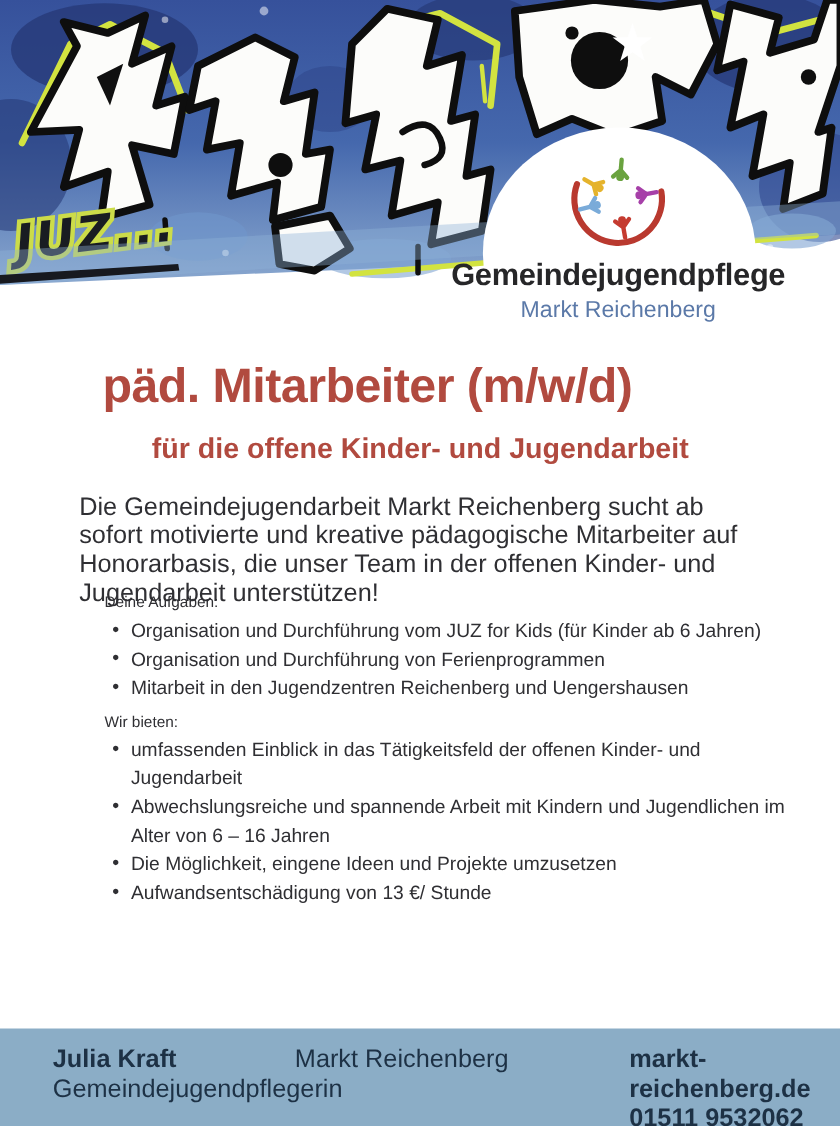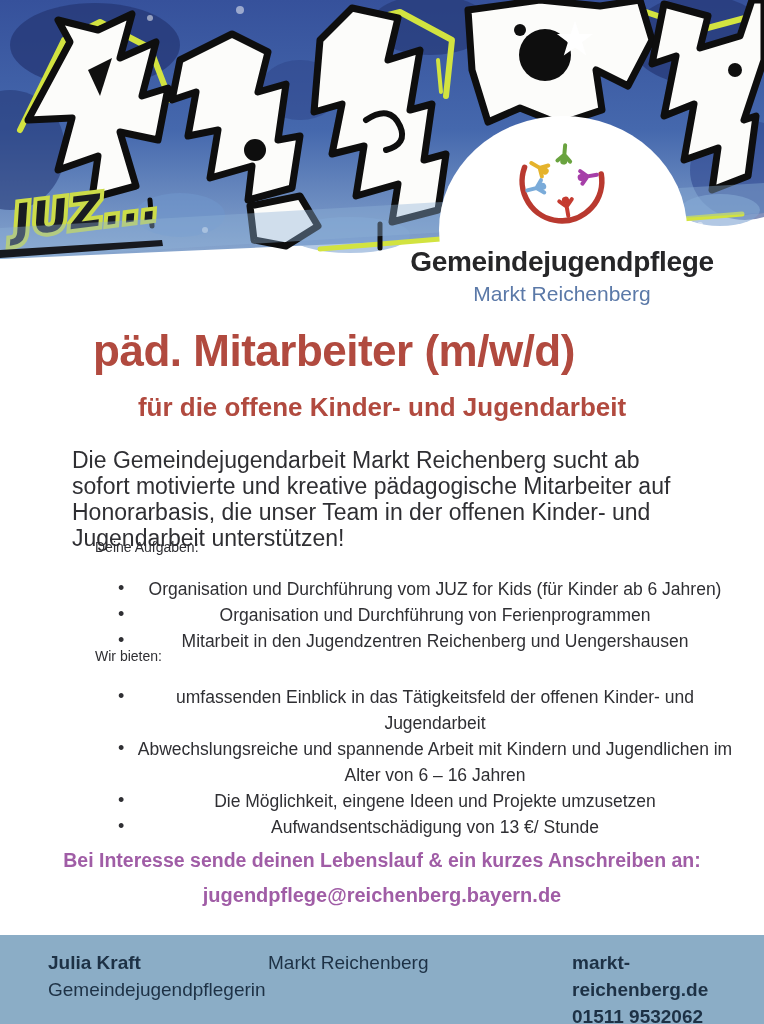--- a/index.html
+++ b/index.html
@@ -11,21 +11,21 @@
   }
   .hero{position:absolute;left:0;top:0;width:764px;height:300px;}
   .hero svg{display:block;}
 
   .logo{
     position:absolute; left:402px; top:130px; width:320px;
     text-align:center; line-height:1;
   }
   .logo-icon{display:block;margin:0 auto;}
   .logo-title{
-    margin-top:16px; font-size:28px; font-weight:700; color:#262628;
+    margin-top:4px; font-size:28px; font-weight:700; color:#262628;
     letter-spacing:-0.3px;
   }
   .logo-subtitle{
     margin-top:7px; font-size:21px; color:var(--logo-subtitle,#5b79a8);
   }
 
   .headline{
     position:absolute; left:0; top:326px; width:668px; text-align:center;
     font-size:44px; font-weight:700; letter-spacing:-0.5px;
     color:var(--headline-red,#b14a3f);
@@ -41,41 +41,41 @@
     font-size:23px; line-height:26px;
   }
 
   .sec-heading{
     position:absolute; left:95px; font-size:14px; line-height:24px;
   }
   .sec-heading.tasks{top:535px;}
   .sec-heading.offers{top:644px;}
 
   ul.bullets{
-    position:absolute; left:95px; margin:16px; padding:0; list-style:none;
-    width:624px; font-size:17.5px; line-height:26px;text-align:center;
+    position:absolute; left:95px; margin:0; padding:0; list-style:none;
+    width:624px; font-size:17.5px; line-height:26px;
   }
   ul.bullets.tasks{top:560px;}
   ul.bullets.offers{top:668px;}
   ul.bullets li{position:relative; padding-left:24px; max-width:600px;}
   ul.bullets li::before{
     content:"\2022"; position:absolute; left:7px; top:-1px; font-size:18px;
   }
 
   .cta{
     position:absolute; left:0; top:849px; width:764px; text-align:center;
     color:var(--cta-purple,#a05da6); font-weight:700;
   }
   .cta-line{font-size:19.5px;}
   .cta-email{font-size:20px; margin-top:12px;}
 
   .footer{
     position:absolute; left:0; top:935px; width:764px; height:89px;
     background:var(--footer-bg,#8badc6); color:var(--footer-text,#1d3145);
-    font-size:19px;
+    font-size:23px;
   }
   .f-col{position:absolute; top:14px; line-height:27px;}
   .f-col.c1{left:48px;}
   .f-col.c2{left:268px;}
   .f-col.c3{left:572px;font-weight:bold;}
   .f-bold{font-weight:700;}
 </style>
 </head>
 <body>
 
@@ -205,24 +205,20 @@
   </ul>
 
   <div class="sec-heading offers">Wir bieten:</div>
   <ul class="bullets offers">
     <li>umfassenden Einblick in das Tätigkeitsfeld der offenen Kinder- und Jugendarbeit</li>
     <li>Abwechslungsreiche und spannende Arbeit mit Kindern und Jugendlichen im Alter von 6 – 16 Jahren</li>
     <li>Die Möglichkeit, eingene Ideen und Projekte umzusetzen</li>
     <li>Aufwandsentschädigung von 13 €/ Stunde</li>
   </ul>
 
-  <div class="cta">
-    <div class="cta-line">Bei Interesse sende deinen Lebenslauf &amp; ein kurzes Anschreiben an:</div>
-    <div class="cta-email">jugendpflege@reichenberg.bayern.de</div>
-  </div>
 
   <div class="footer">
     <div class="f-col c1">
       <div class="f-bold">Julia Kraft</div>
       <div>Gemeindejugendpflegerin</div>
     </div>
     <div class="f-col c2">
       <div>Markt Reichenberg</div>
     </div>
     <div class="f-col c3">

